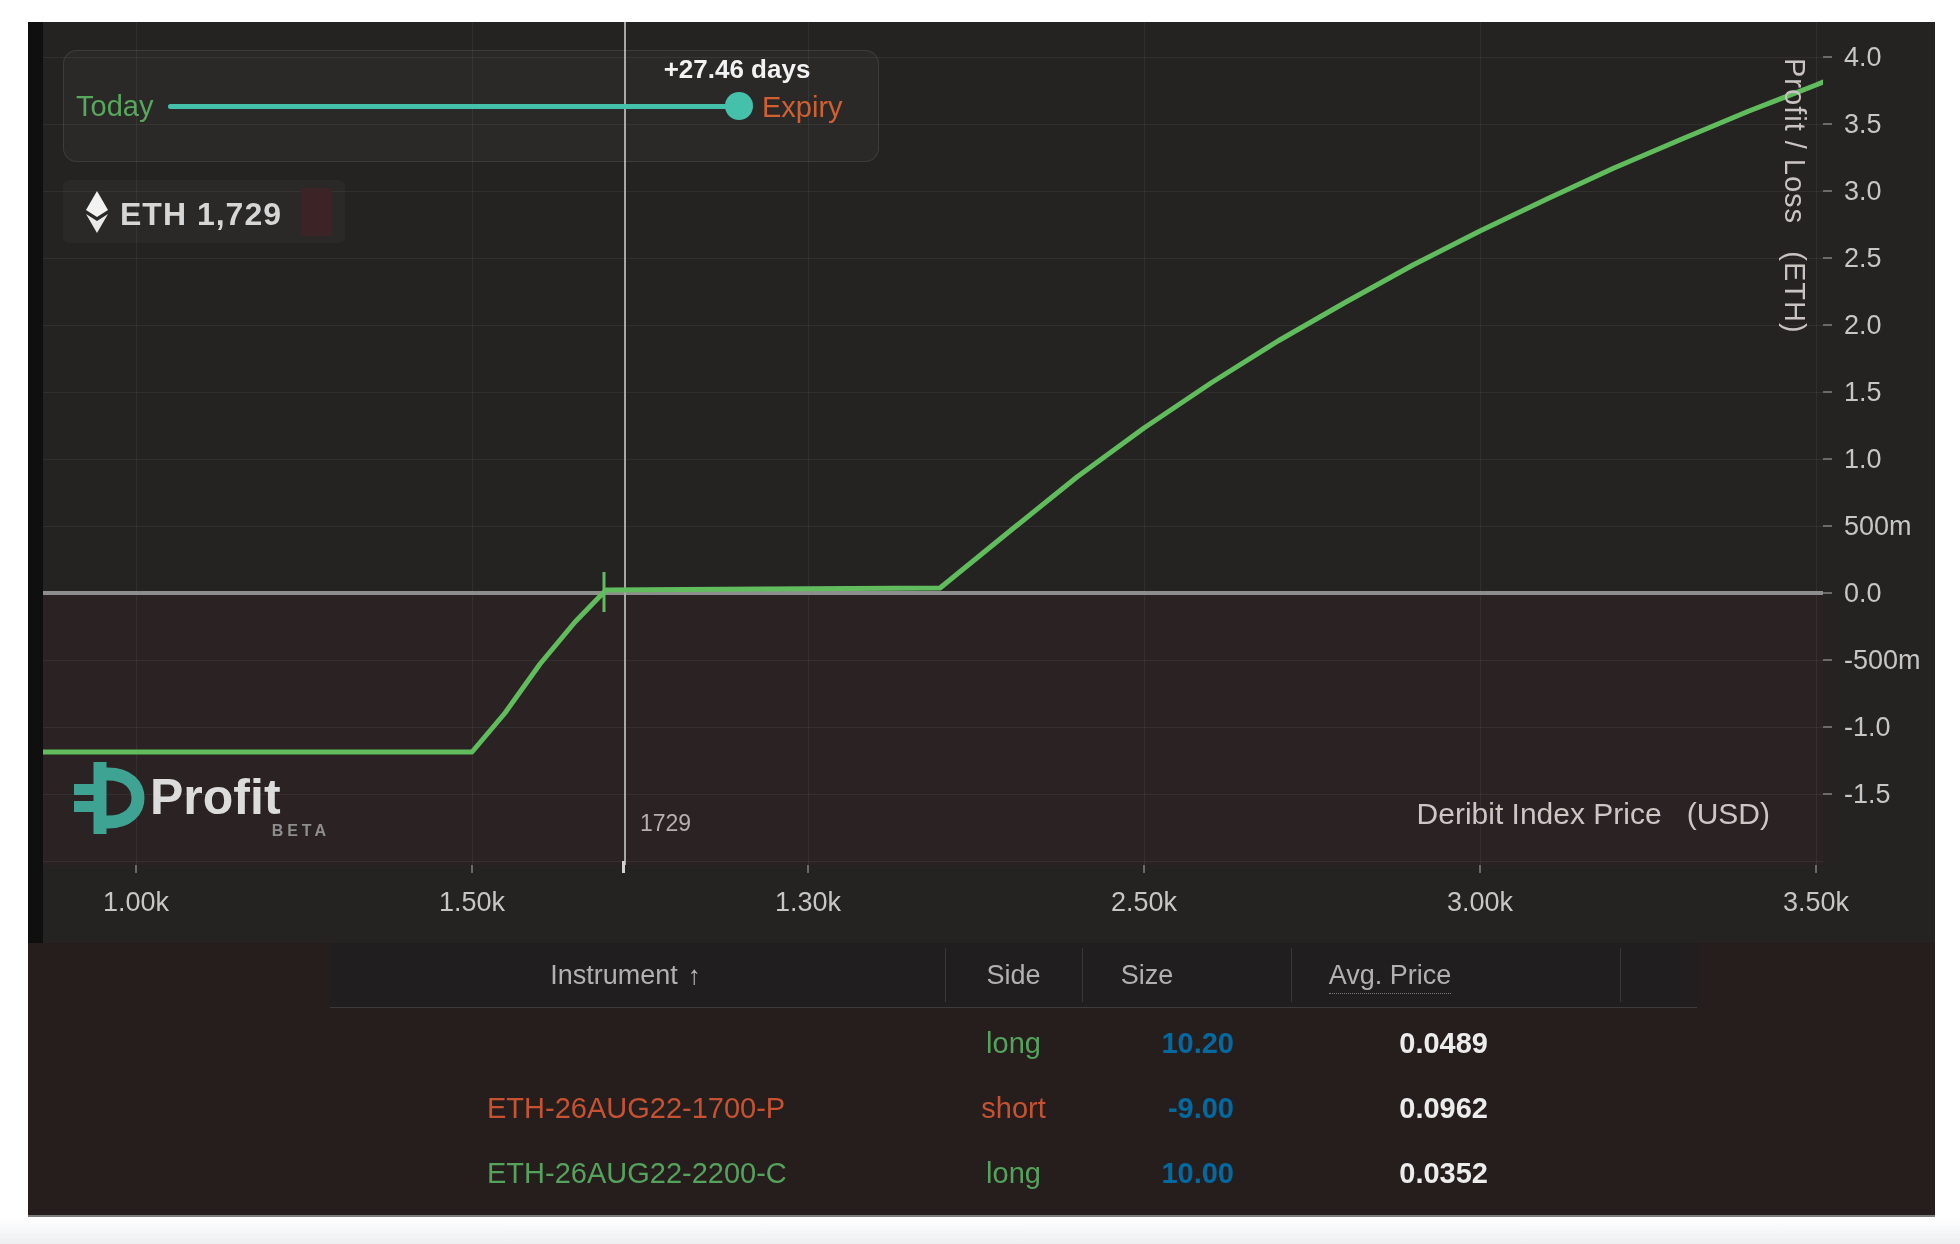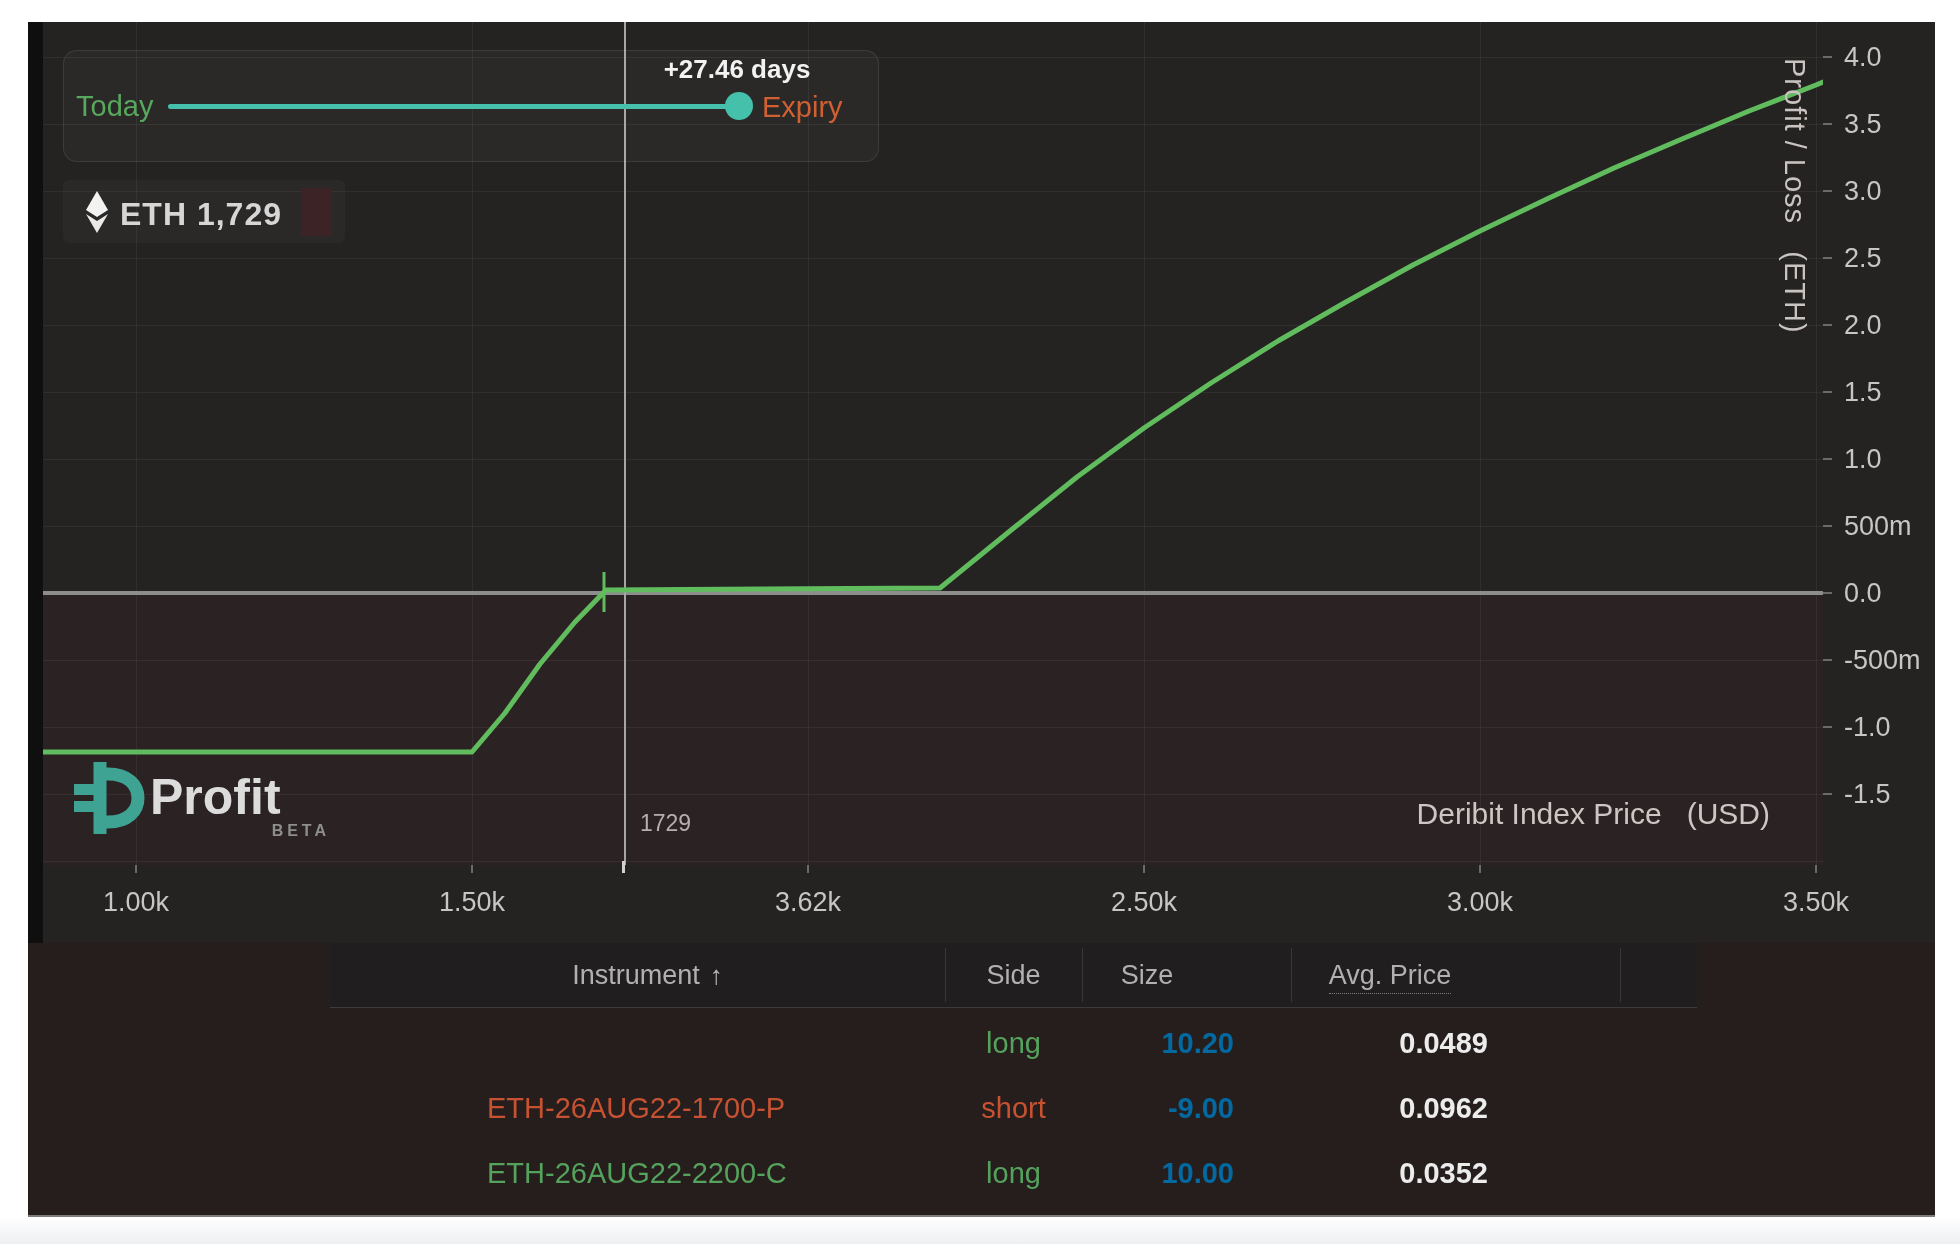--- a/index.html
+++ b/index.html
@@ -124,21 +124,21 @@
   <div class="abs ytick-label" style="top:376px">1.5</div>
   <div class="abs ytick-label" style="top:443px">1.0</div>
   <div class="abs ytick-label" style="top:510px">500m</div>
   <div class="abs ytick-label" style="top:577px">0.0</div>
   <div class="abs ytick-label" style="top:644px">-500m</div>
   <div class="abs ytick-label" style="top:711px">-1.0</div>
   <div class="abs ytick-label" style="top:778px">-1.5</div>
 
   <div class="abs xtick-label" style="left:76px">1.00k</div>
   <div class="abs xtick-label" style="left:412px">1.50k</div>
-  <div class="abs xtick-label" style="left:748px">3.62k</div>
+  <div class="abs xtick-label" style="left:748px">1.30k</div>
   <div class="abs xtick-label" style="left:1084px">2.50k</div>
   <div class="abs xtick-label" style="left:1420px">3.00k</div>
   <div class="abs xtick-label" style="left:1756px">3.50k</div>
 
   <div class="abs yaxis-title">Profit / Loss   (ETH)</div>
   <div class="abs xaxis-title">Deribit Index Price   (USD)</div>
   <div class="abs crosshair-label">1729</div>
 
   <div class="abs slider-panel"></div>
   <div class="abs today-label">Today</div>
@@ -164,21 +164,21 @@
   <div class="abs logo-text">Profit</div>
   <div class="abs logo-beta">BETA</div>
 
   <div class="abs table-band"></div>
   <div class="abs table-header"></div>
   <div class="abs col-divider" style="left:945px"></div>
   <div class="abs col-divider" style="left:1082px"></div>
   <div class="abs col-divider" style="left:1291px"></div>
   <div class="abs col-divider" style="left:1620px"></div>
 
-  <div class="abs th" style="left:340px;width:615px;">
+  <div class="abs th" style="left:318px;width:615px;">
     <span>Instrument</span><span class="sort-arrow">↑</span>
   </div>
   <div class="abs th" style="left:945px;width:137px;">Side</div>
   <div class="abs th" style="left:1082px;width:130px;">Size</div>
   <div class="abs th" style="left:1291px;width:198px;">
     <span class="dotted">Avg. Price</span>
   </div>
 
   <div class="abs trow" style="top:1018px;">
     <div class="cell c-side green">long</div>

